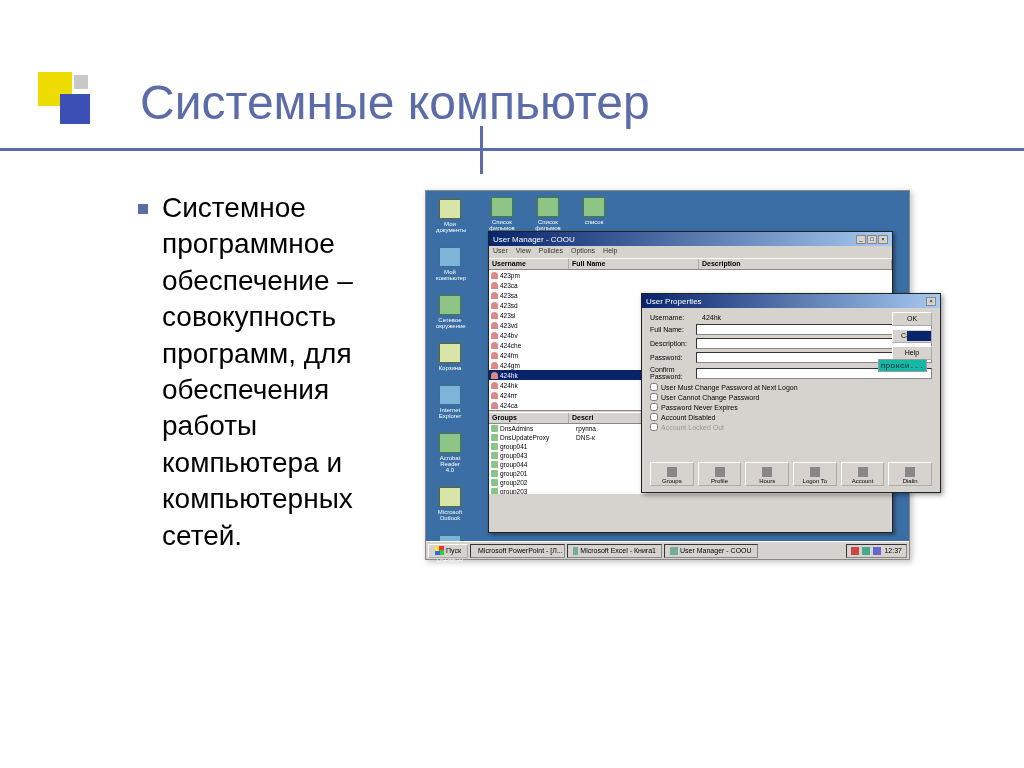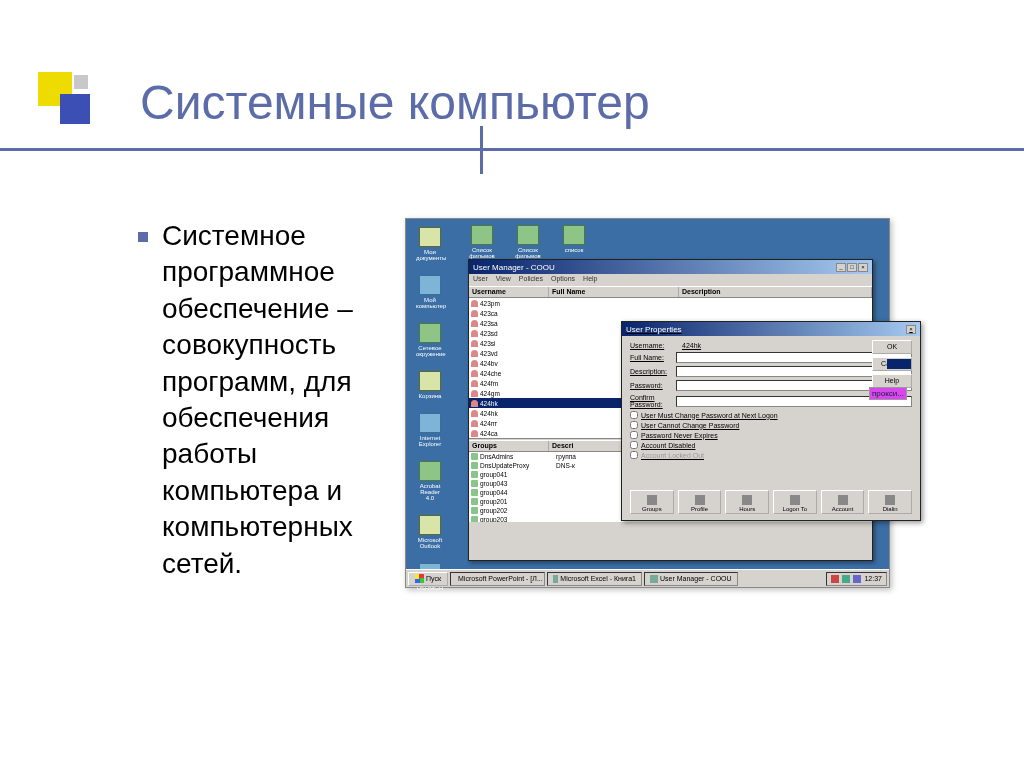--- a/index.html
+++ b/index.html
@@ -46,21 +46,22 @@
     position: absolute;
     left: 480px;
     top: -22px;
     width: 3px;
     height: 48px;
     background: #5b6ca8;
   }
 
   .content {
     display: flex;
-    margin-top: 88px;
+    margin-top: 60px;
+    gap: 20px;
   }
   .text-col {
     flex: 0 0 345px;
     padding-left: 78px;
   }
   .bullet-item {
     display: flex;
     align-items: flex-start;
     gap: 14px;
   }
@@ -192,21 +193,20 @@
 
   .dialog {
     position: absolute;
     top: 102px;
     left: 215px;
     width: 300px;
     height: 200px;
     background: #d6d3ce;
     border: 1px solid #222;
     box-shadow: 2px 2px 5px rgba(0,0,0,0.4);
-    text-decoration: underline;
   }
   .dialog .titlebar { background: linear-gradient(90deg, #08246b, #a6caf0); }
   .dialog-body {
     padding: 6px 8px;
     font-size: 7px;
   }
   .field-row { display: flex; align-items: center; margin-bottom: 3px; }
   .field-row label { width: 46px; }
   .field-row input[type="text"], .field-row input[type="password"] {
     flex: 1; height: 11px; border: 1px inset #888; background: #fff;
@@ -303,23 +303,24 @@
     width: 24px;
     height: 10px;
     background: #08246b;
   }
   .connector-blob {
     position: absolute;
     top: 168px;
     right: -18px;
     font-size: 8px;
     color: #123;
-    background: #d946ef;
+    background: #14b8a6;
     border: 1px solid #999;
     padding: 1px 2px;
+    font-family: Liberation Mono, monospace;
   }
 </style>
 </head>
 <body>
 
 <div class="slide">
   <div class="logo">
     <div class="sq1"></div>
       <div class="sq2"></div>
       <div class="sq3"></div>

